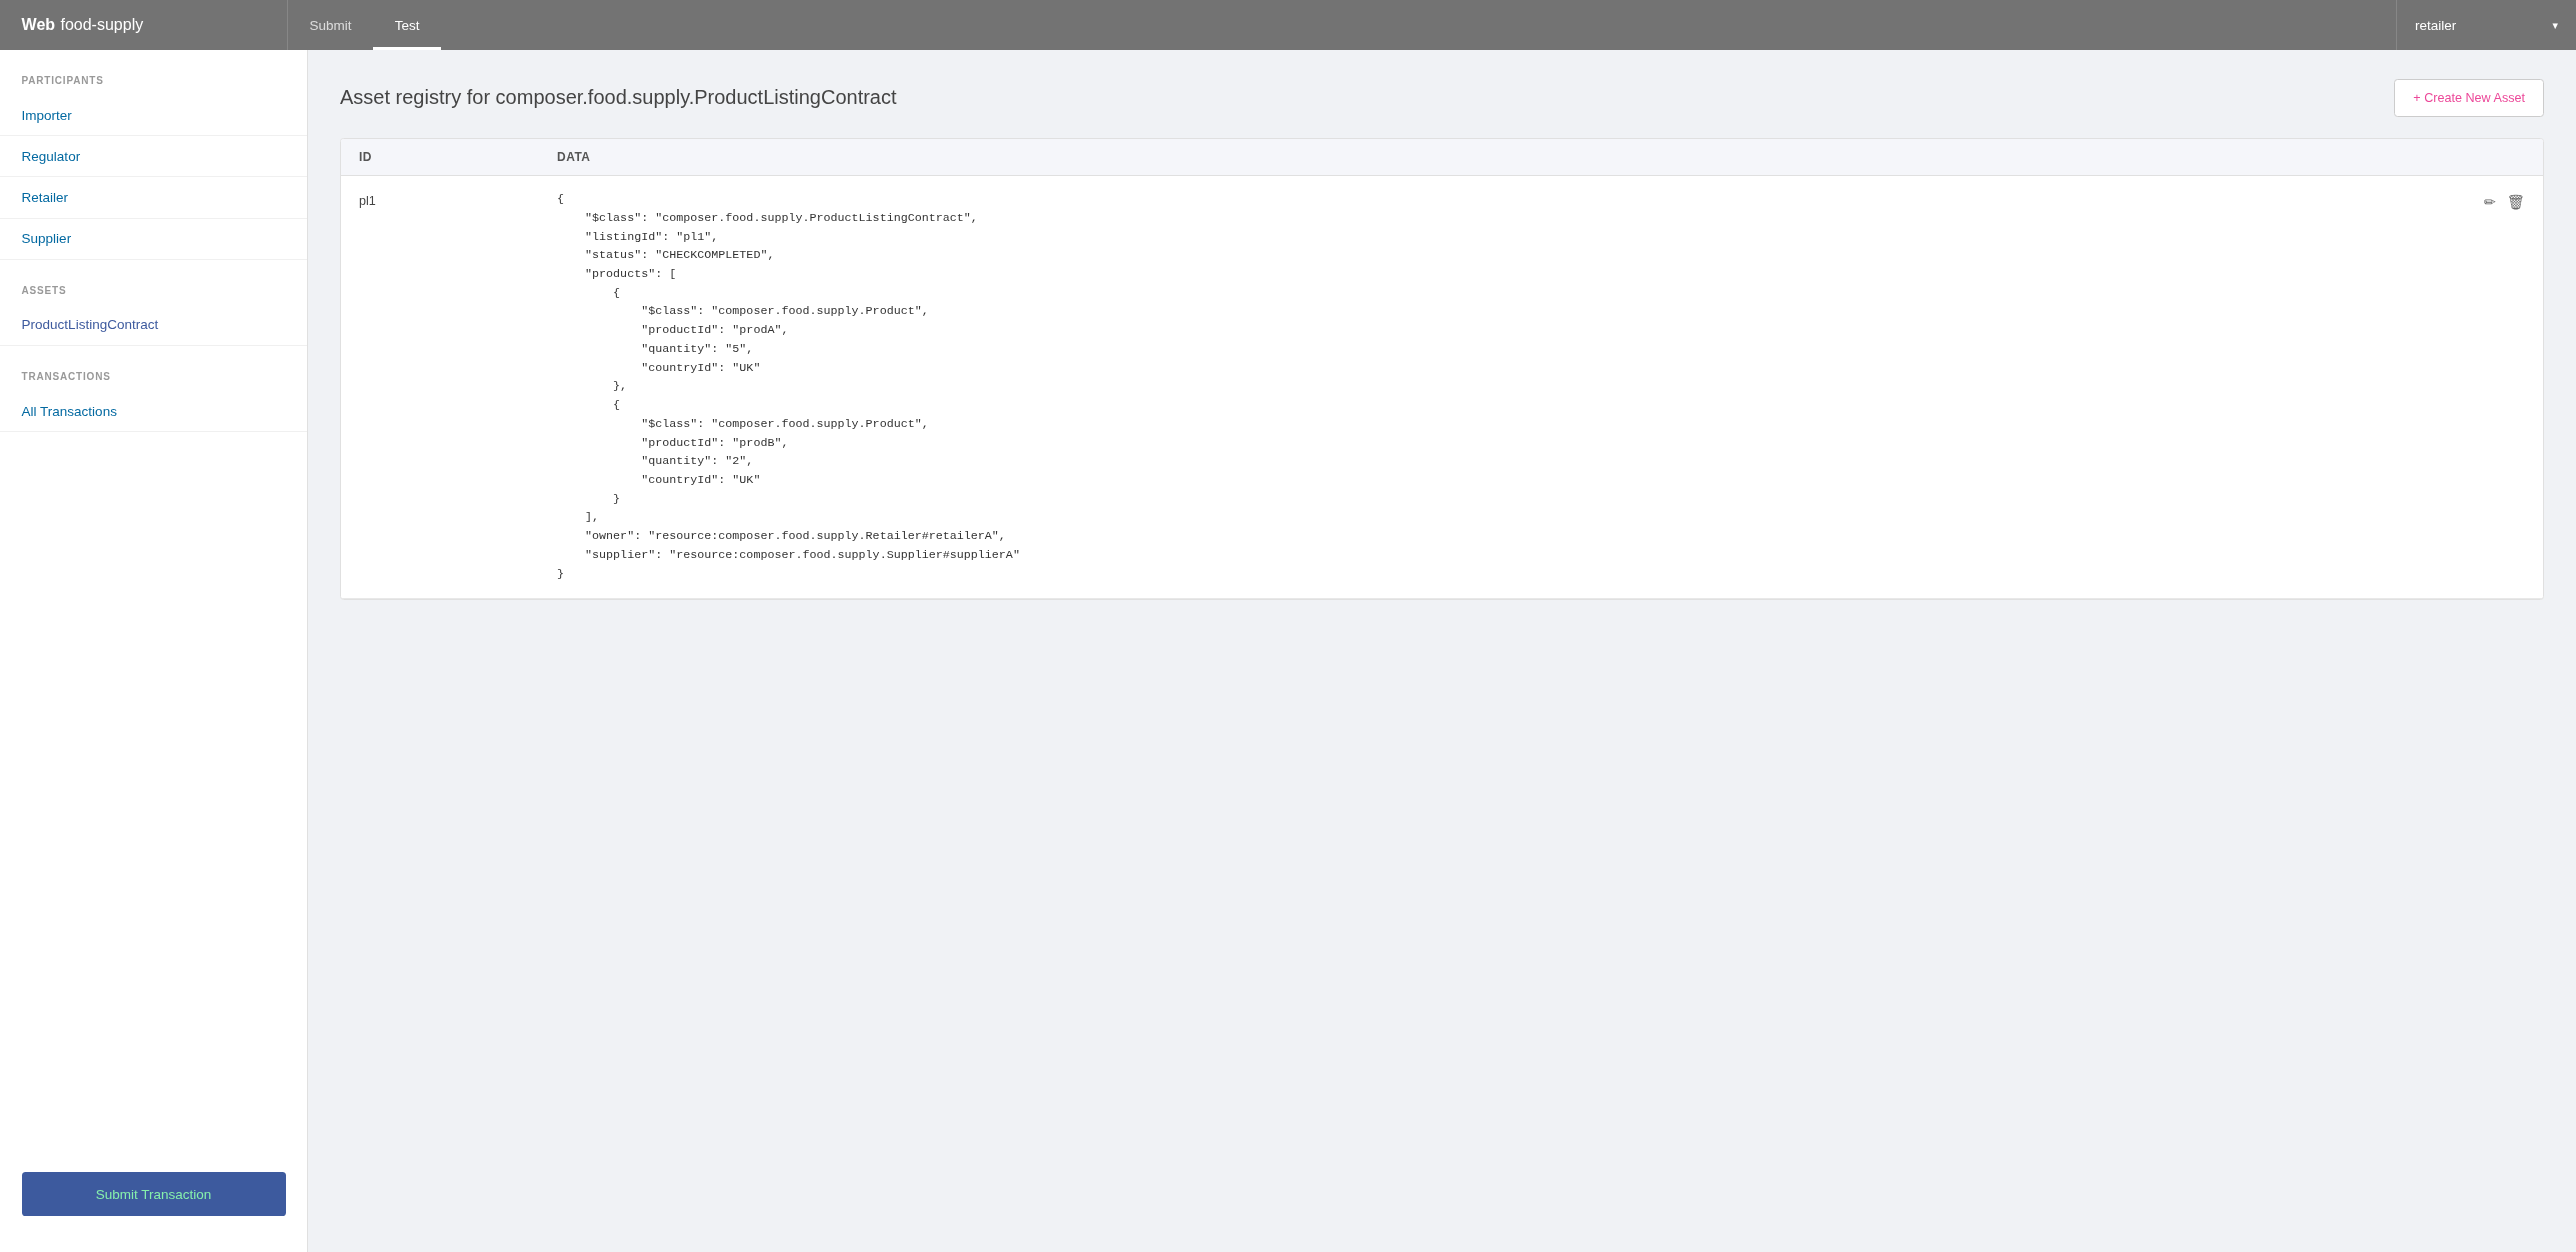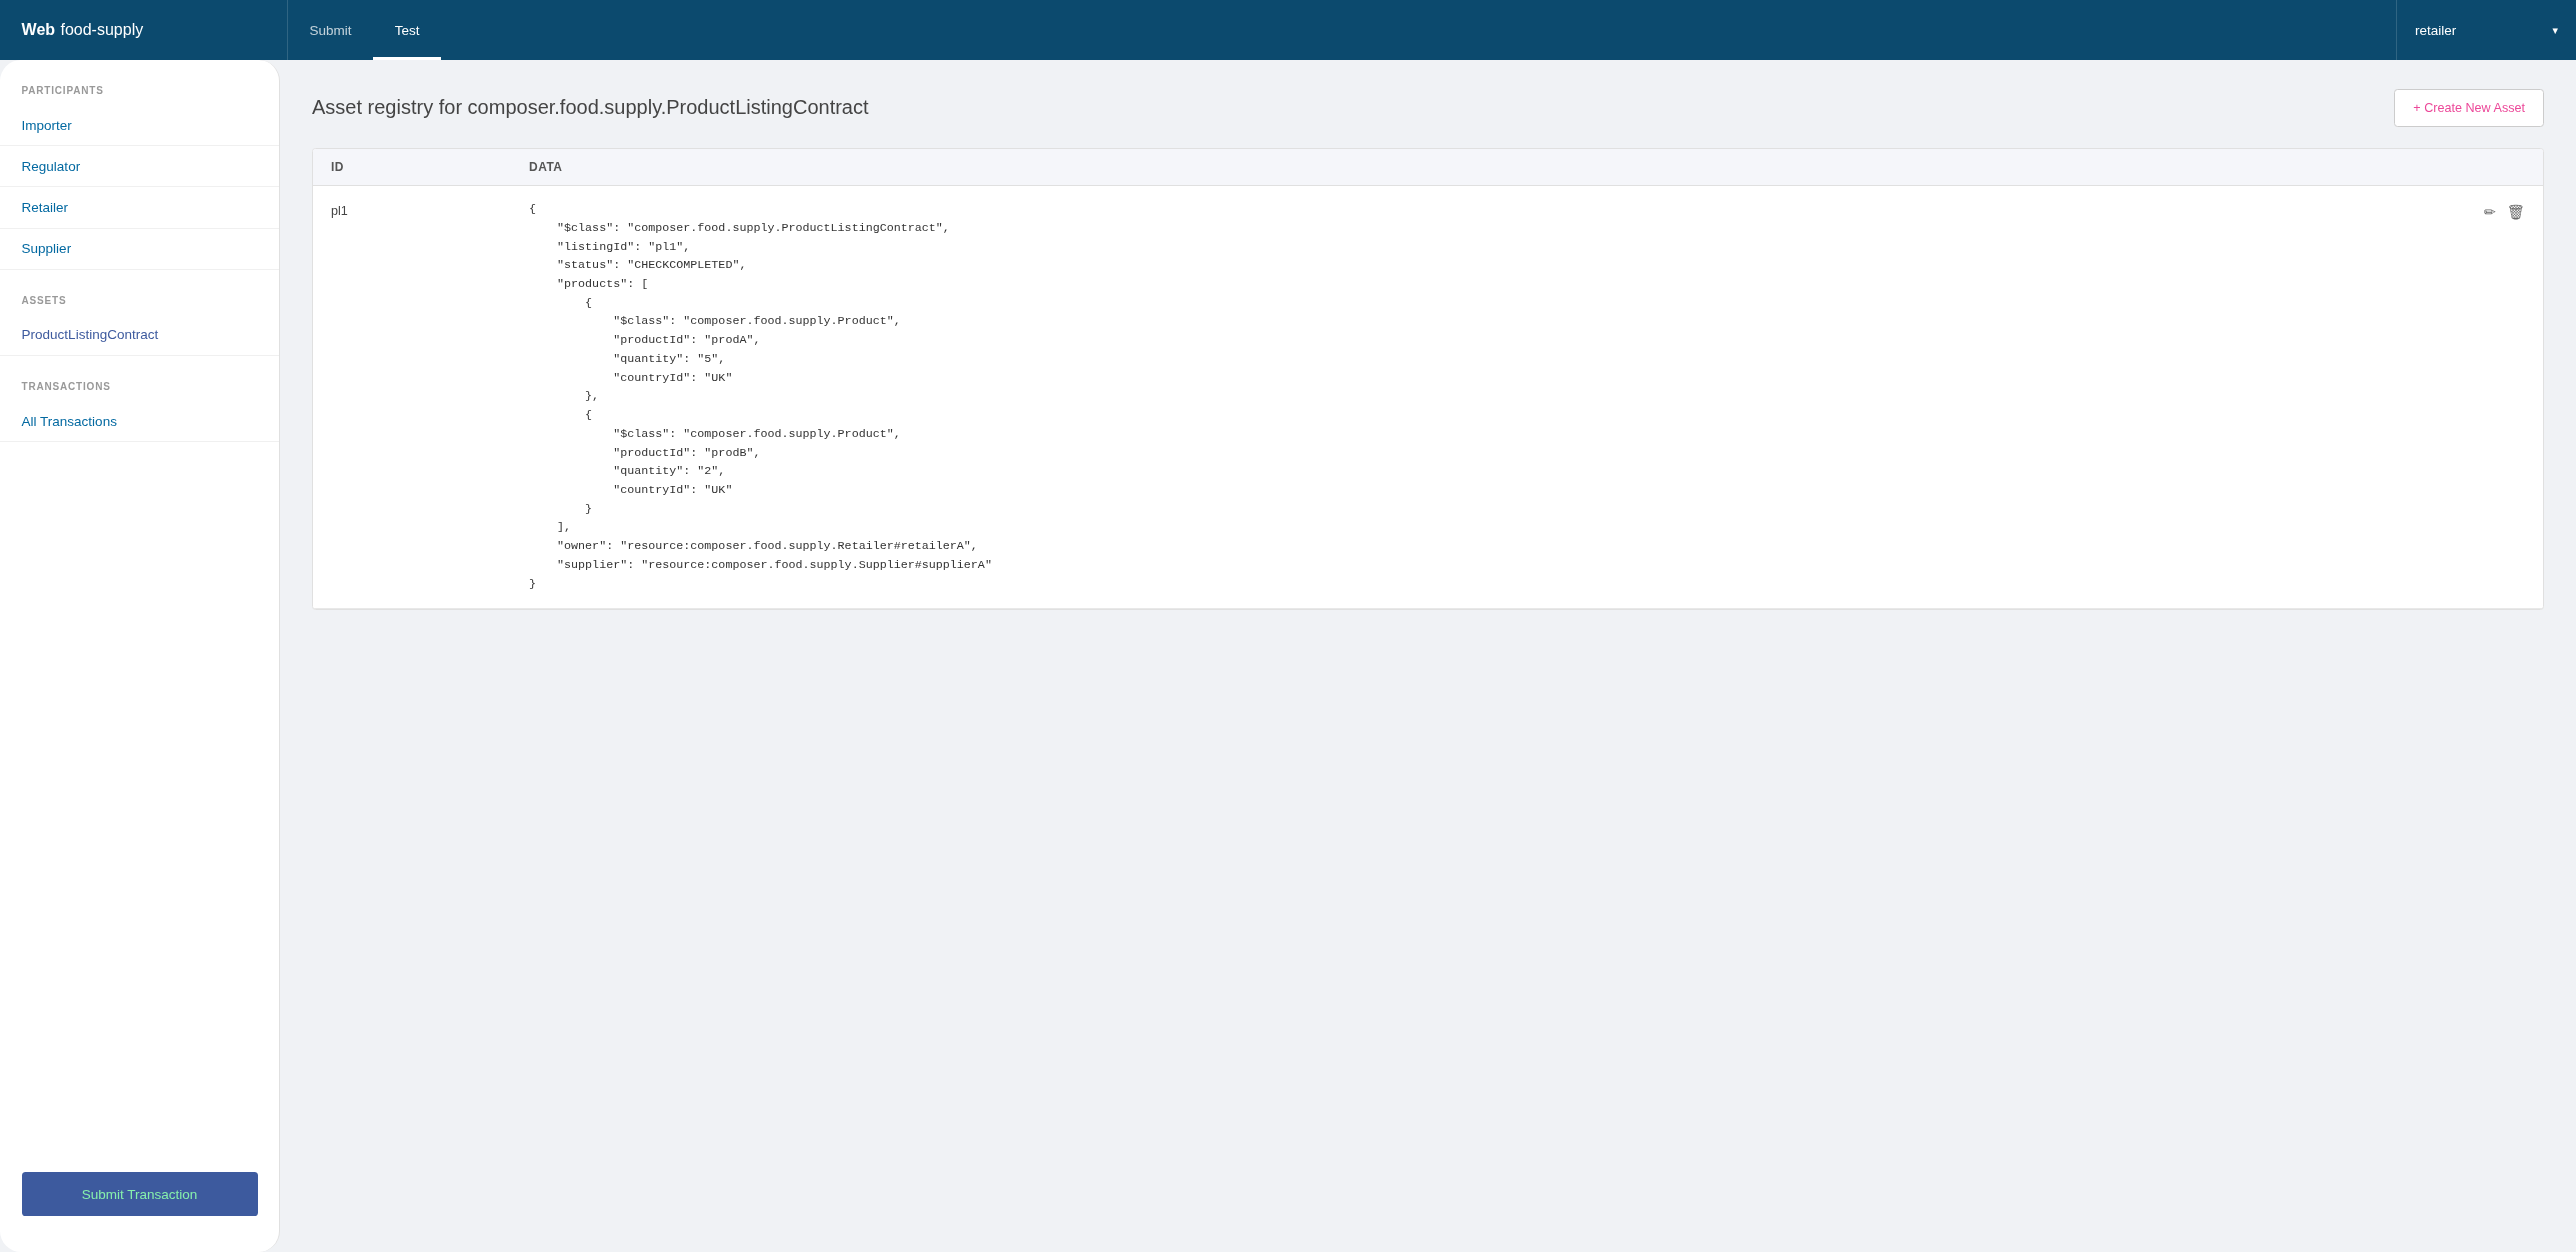--- a/index.html
+++ b/index.html
@@ -11,25 +11,25 @@
     body {
       font-family: 'Helvetica Neue', Arial, sans-serif;
       background: #f0f2f5;
       min-height: 100vh;
       display: flex;
       flex-direction: column;
     }
 
     
     .topbar {
-      background: #0c4a6e;
+      background: #737373;
       color: white;
       display: flex;
       align-items: stretch;
-      height: 60px;
+      height: 50px;
       flex-shrink: 0;
     }
 
     .topbar-brand {
       display: flex;
       align-items: center;
       padding: 0 21.6px;
       width: 288px;
       border-right: 0.9px solid rgba(255,255,255,0.15);
       font-size: 16px;
@@ -92,28 +92,27 @@
     }
 
     
     .layout {
       display: flex;
       flex: 1;
     }
 
     
     .sidebar {
-      width: 280px;
+      width: 308px;
       background: white;
       border-right: 0.9px solid #e0e0e0;
       display: flex;
       flex-direction: column;
       flex-shrink: 0;
       padding-bottom: 18px;
-      border-radius: 21px;
     }
 
     .sidebar-section-label {
       font-size: 10px;
       font-weight: 600;
       color: #999;
       letter-spacing: 0.08em;
       padding: 25px 21.6px 9px;
       text-transform: uppercase;
     }

